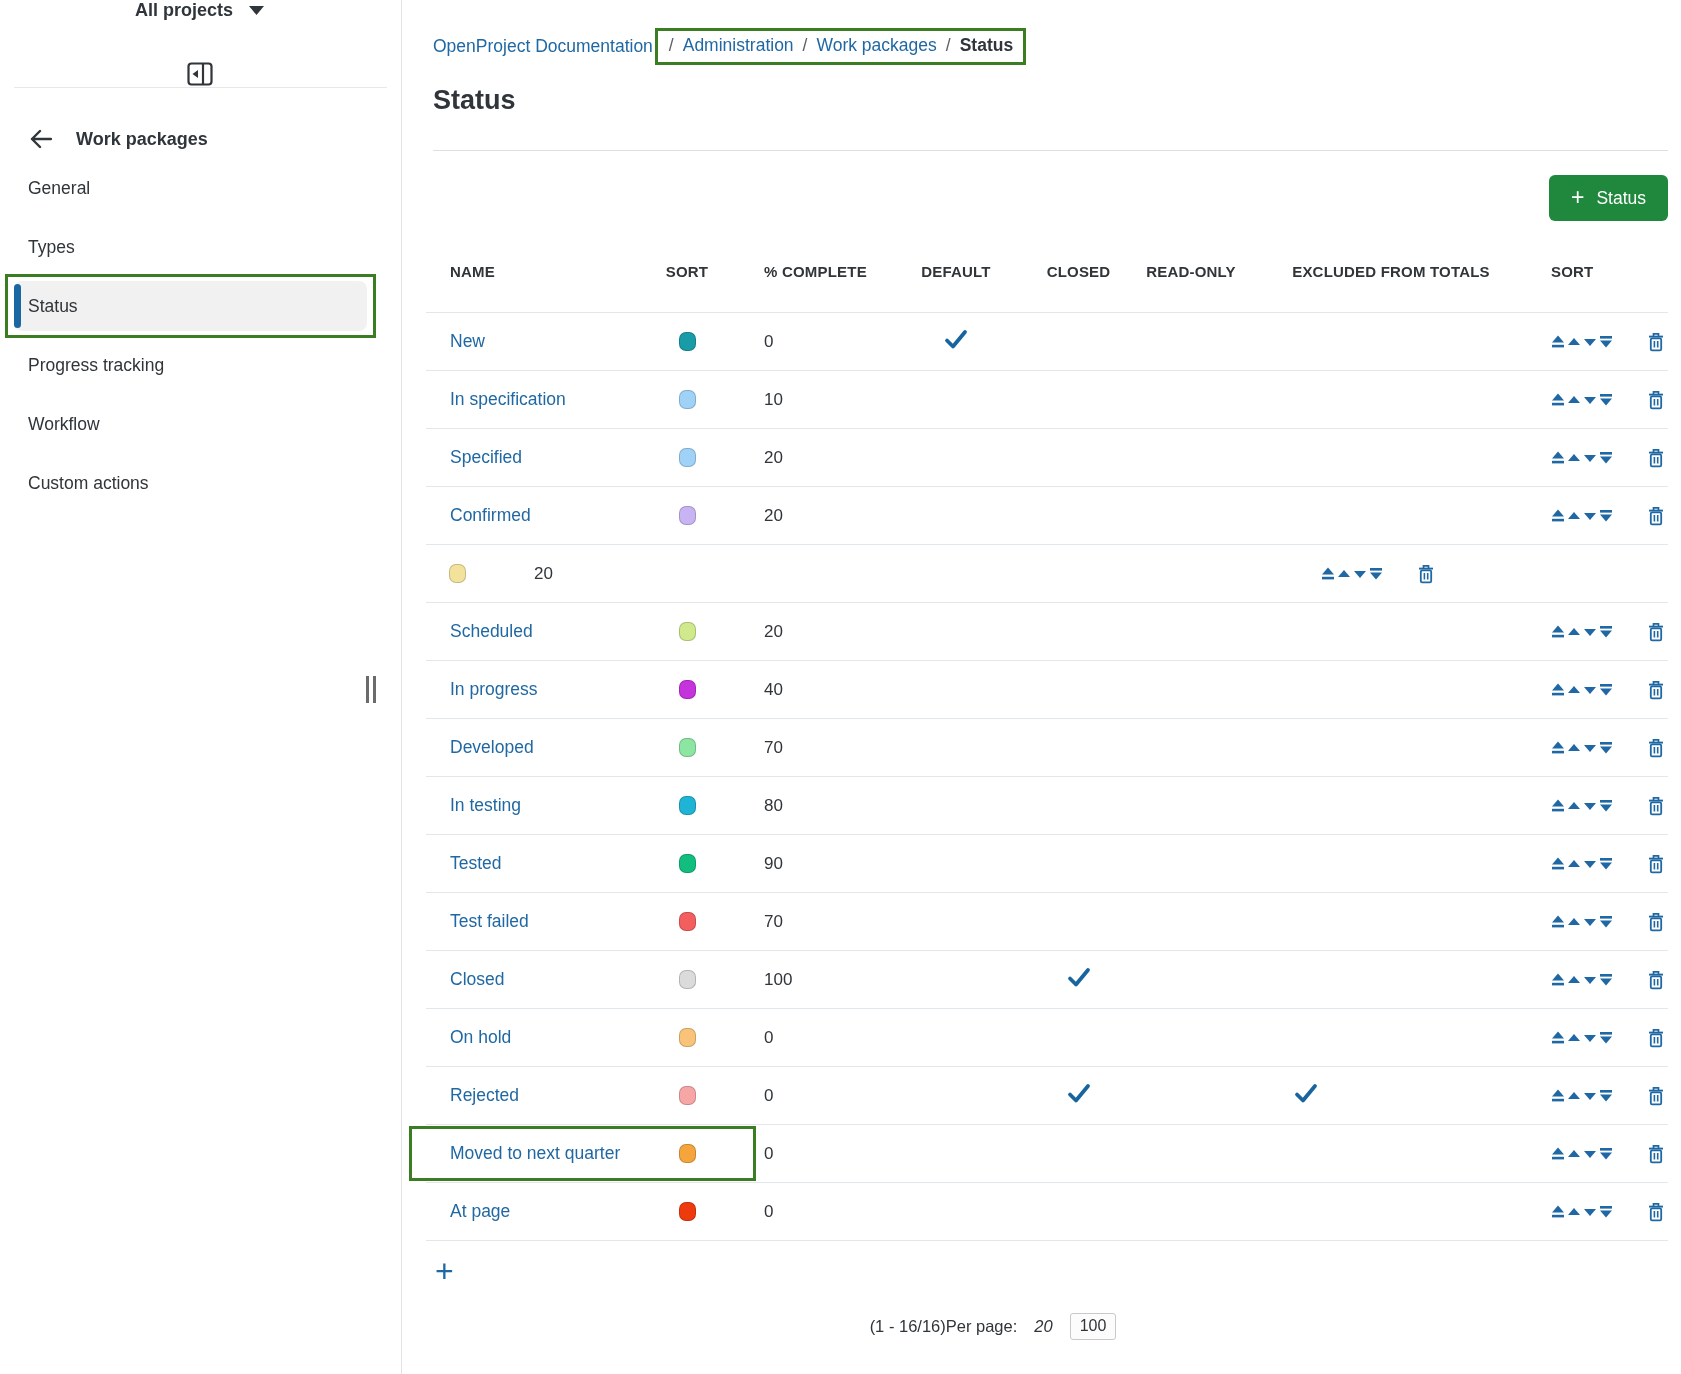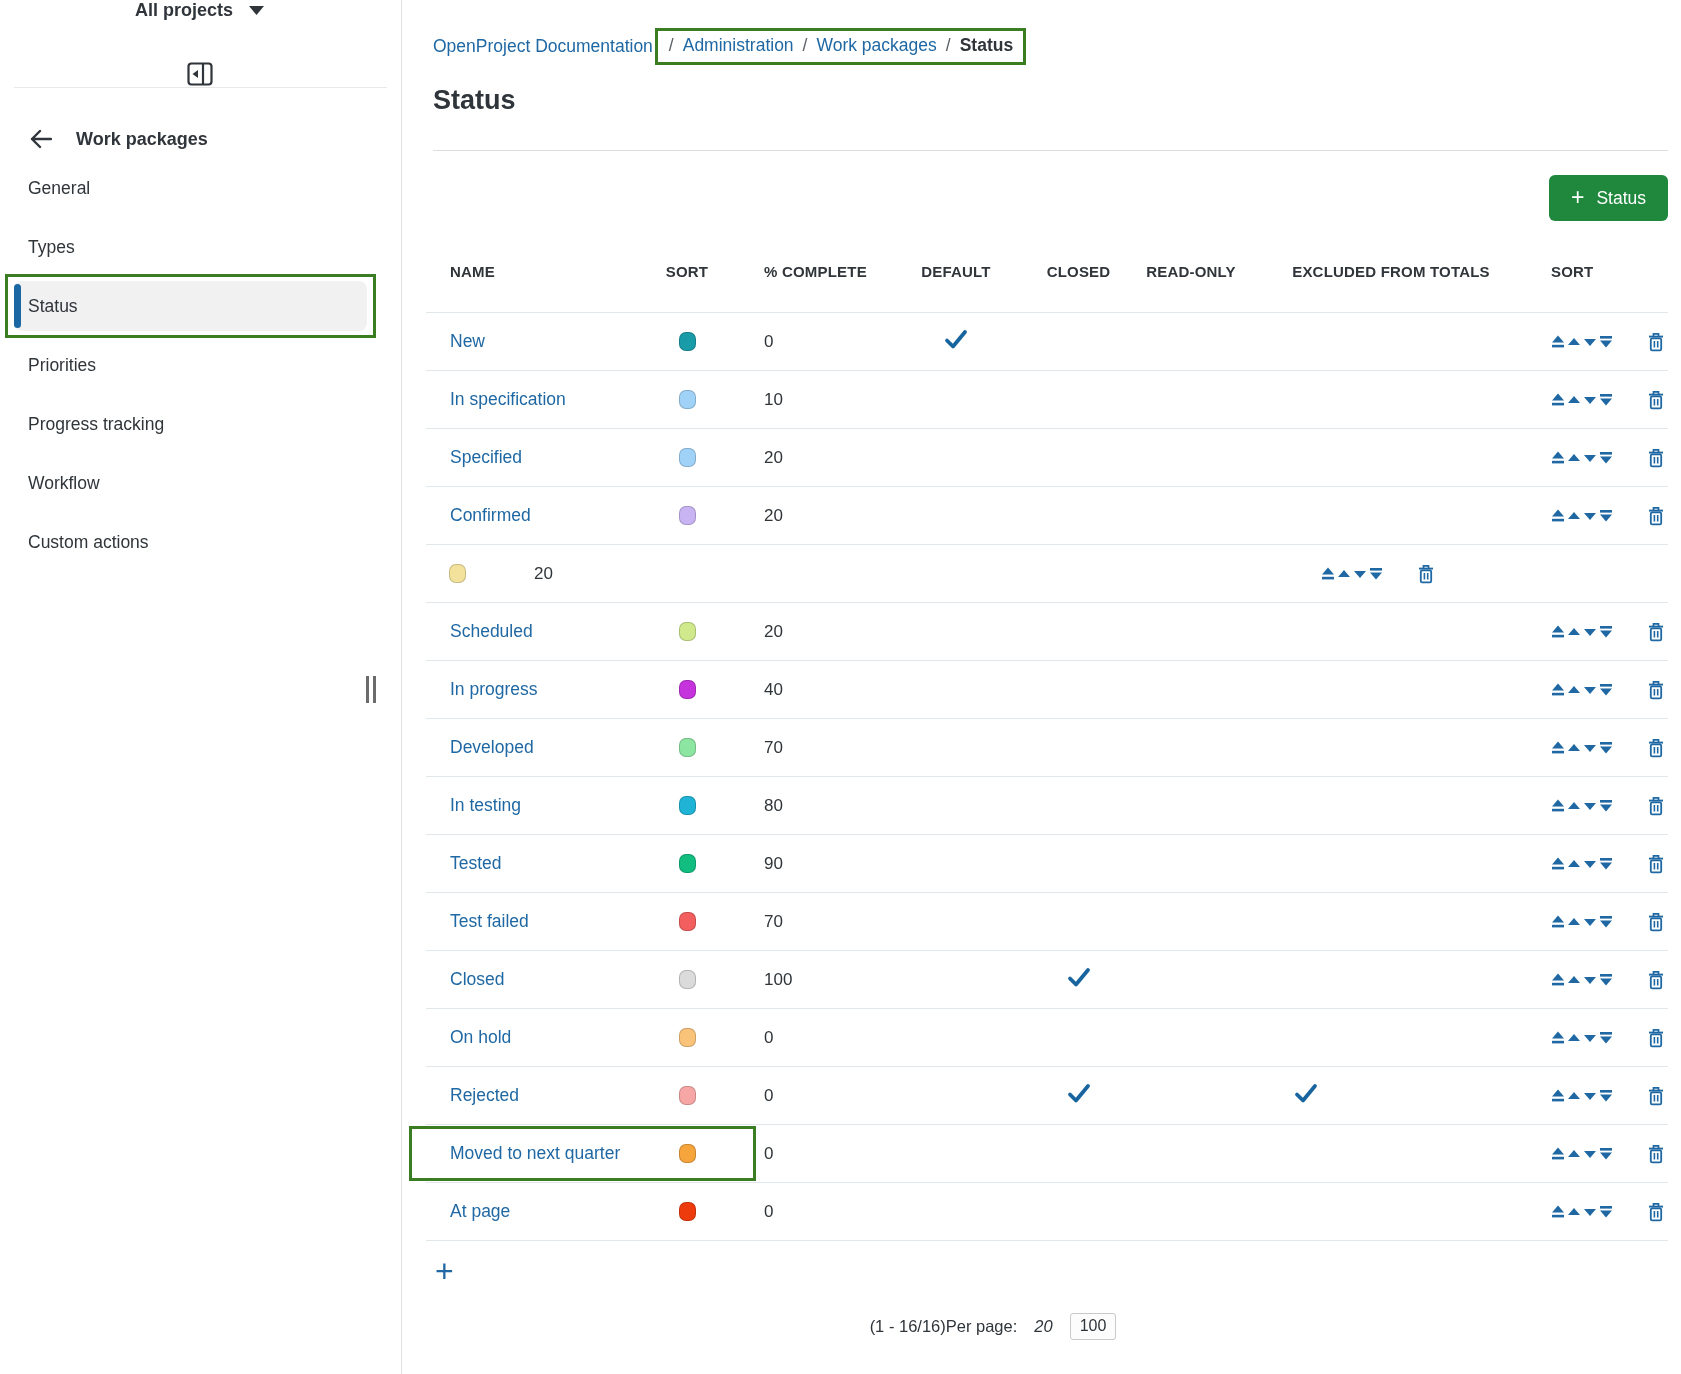--- a/index.html
+++ b/index.html
@@ -128,25 +128,20 @@
     <span class="label">Types</span>
 
   </div>
 
   <div class="sidebar-item selected">
     <span class="accent"></span>
     <span class="label">Status</span>
     <span class="item-annotation"></span>
   </div>
 
-  <div class="sidebar-item">
-
-    <span class="label">Priorities</span>
-
-  </div>
 
   <div class="sidebar-item">
 
     <span class="label">Progress tracking</span>
 
   </div>
 
   <div class="sidebar-item">
 
     <span class="label">Workflow</span>

